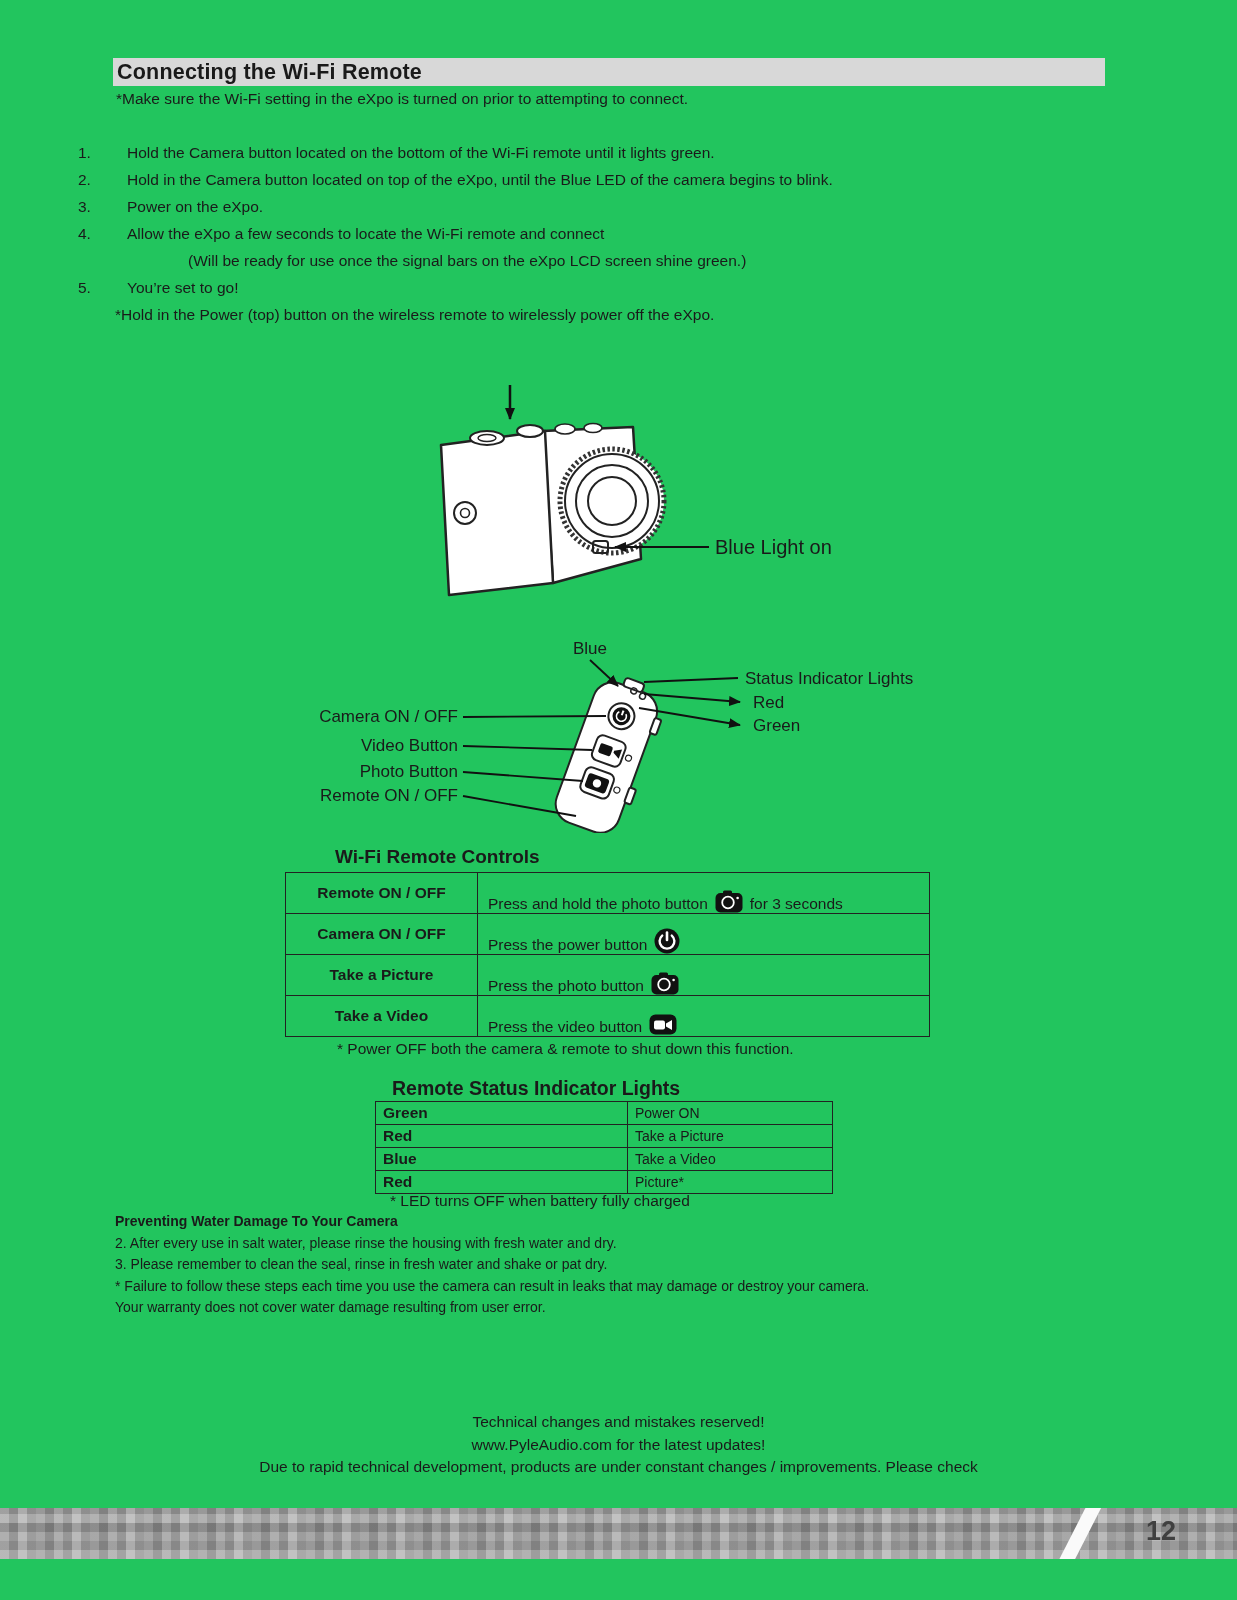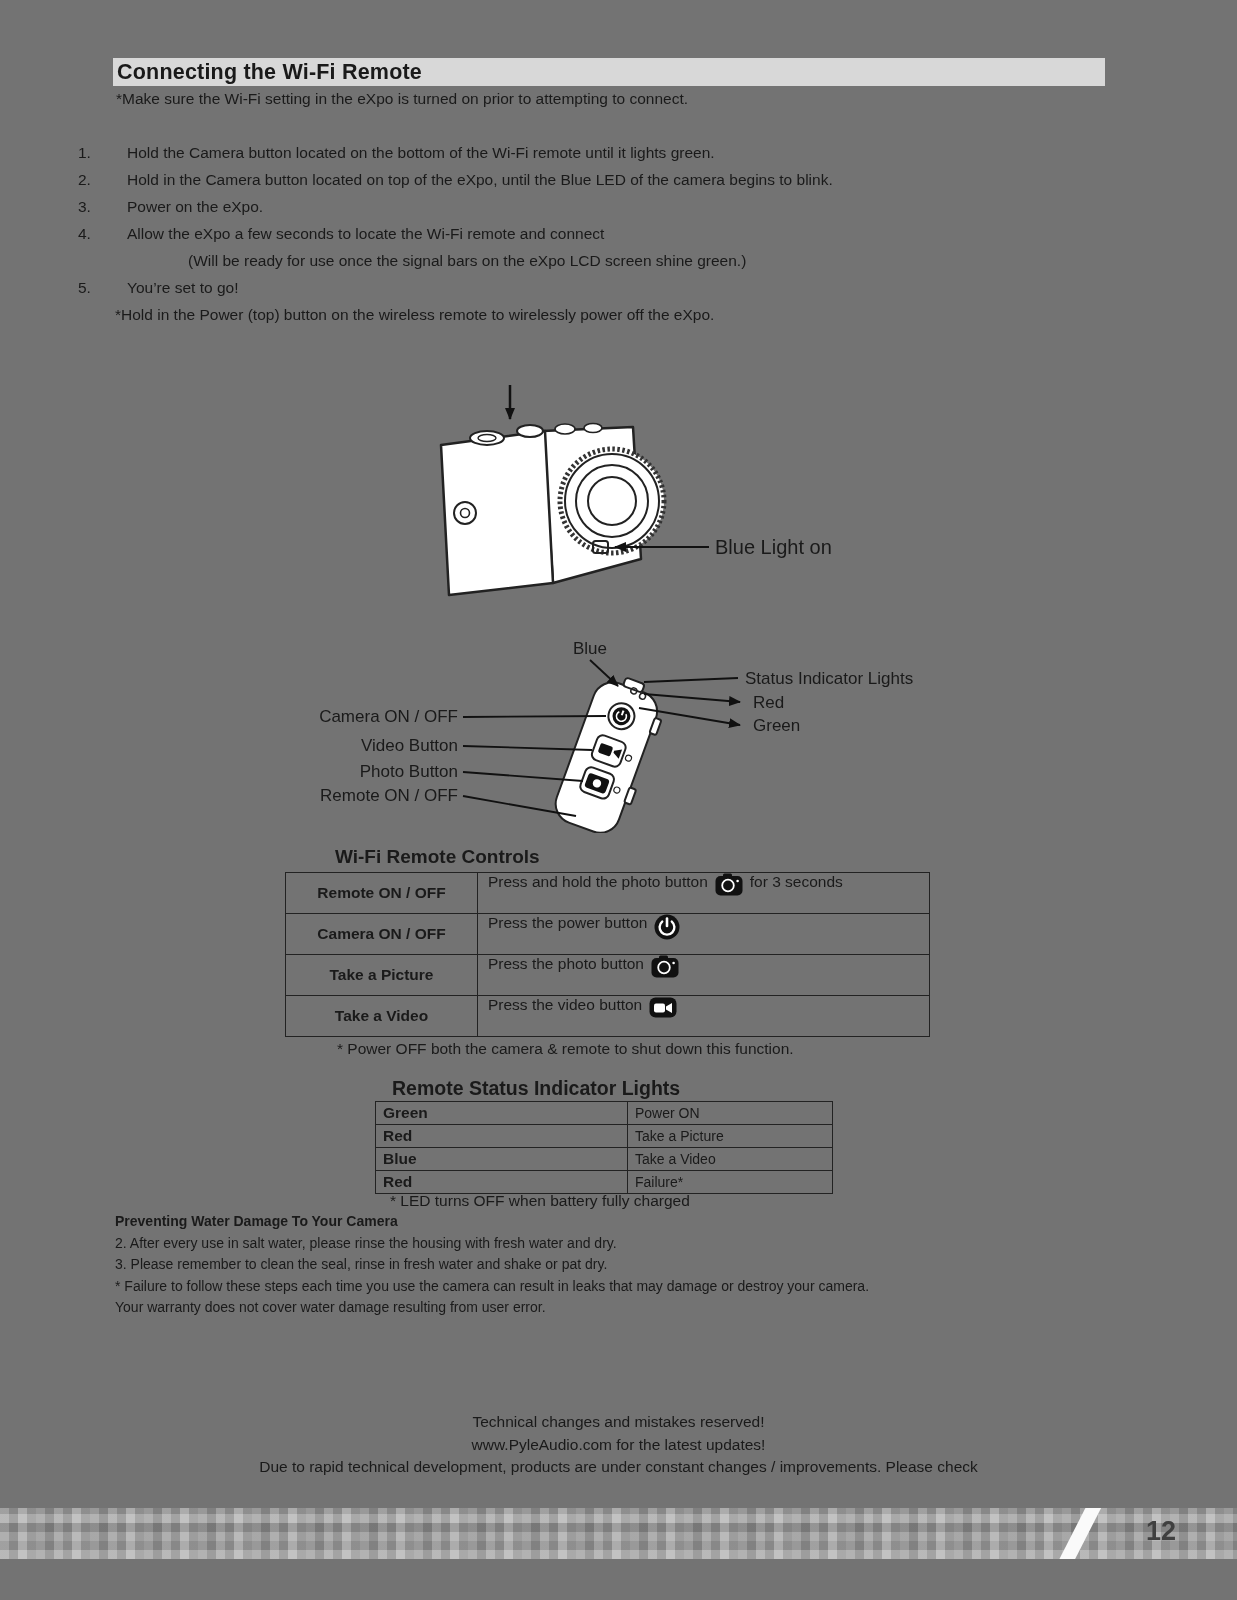--- a/index.html
+++ b/index.html
@@ -1,17 +1,17 @@
 <!DOCTYPE html>
 <html><head>
 <meta charset="utf-8">
 <style>
   html,body{margin:0;padding:0;background:#ffffff;}
   .page{
-    position:relative;width:1237px;height:1600px;background:#737373;
+    position:relative;width:1237px;height:1600px;background:#22c55e;
     font-family:"Liberation Sans",sans-serif;color:#1a1a1a;overflow:hidden;
   }
   .title-bar{
     position:absolute;left:113px;top:58px;width:992px;height:28px;
     background:#d8d8d8;display:flex;align-items:center;
   }
   .title-bar span{font-size:21.5px;font-weight:bold;padding-left:4px;letter-spacing:.2px;}
   .subtitle{position:absolute;left:116px;top:90px;font-size:15.5px;}
   .steps{position:absolute;left:78px;top:143px;width:1075px;font-size:15.5px;line-height:20px;}
   .step{display:flex;margin-bottom:7px;}
@@ -28,21 +28,21 @@
   .controls-table{
     position:absolute;left:285px;top:872px;width:645px;
     border:1.5px solid #222;box-sizing:border-box;
   }
   .ctr-row{display:grid;grid-template-columns:192px 1fr;border-bottom:1.5px solid #222;height:40px;}
   .ctr-row:last-child{border-bottom:none;}
   .ctr-label{
     border-right:1.5px solid #222;display:flex;align-items:center;justify-content:center;
     font-weight:bold;font-size:15.5px;
   }
-  .ctr-desc{display:flex;align-items:flex-start;gap:7px;padding-left:10px;font-size:15.5px;}
+  .ctr-desc{display:flex;align-items:flex-end;gap:7px;padding-left:10px;font-size:15.5px;}
   .glyph{display:inline-flex;align-items:center;}
   .controls-footnote{position:absolute;left:337px;top:1040px;font-size:15.5px;}
   .status-title{position:absolute;left:392px;top:1077px;font-size:19.5px;font-weight:bold;}
   .status-table{
     position:absolute;left:375px;top:1101px;width:458px;
     border:1.5px solid #222;box-sizing:border-box;
   }
   .st-row{display:grid;grid-template-columns:252px 1fr;border-bottom:1.5px solid #222;height:22px;}
   .st-row:last-child{border-bottom:none;}
   .st-color{border-right:1.5px solid #222;font-weight:bold;font-size:15.5px;padding-left:7px;display:flex;align-items:center;}
@@ -268,21 +268,21 @@
     <div class="st-row">
       <div class="st-color">Red</div>
       <div class="st-meaning">Take a Picture</div>
     </div>
     <div class="st-row">
       <div class="st-color">Blue</div>
       <div class="st-meaning">Take a Video</div>
     </div>
     <div class="st-row">
       <div class="st-color">Red</div>
-      <div class="st-meaning">Failure*</div>
+      <div class="st-meaning">Picture*</div>
     </div>
   </div>
 
   <div class="status-footnote">* LED turns OFF when battery fully charged</div>
 
   <div class="water">
     <div class="w-title">Preventing Water Damage To Your Camera</div>
     <div>2. After every use in salt water, please rinse the housing with fresh water and dry.</div>
     <div>3. Please remember to clean the seal, rinse in fresh water and shake or pat dry.</div>
     <div>* Failure to follow these steps each time you use the camera can result in leaks that may damage or destroy your camera.</div>

